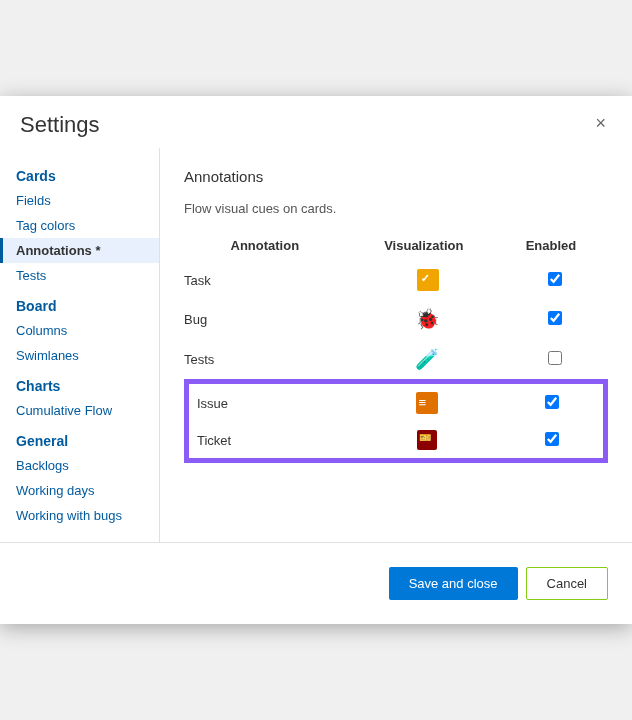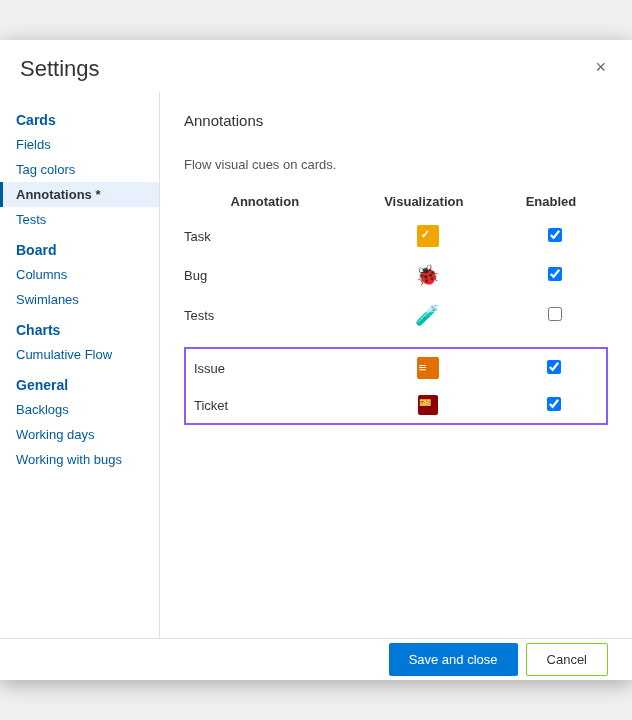--- a/index.html
+++ b/index.html
@@ -7,21 +7,21 @@
       font-family: 'Segoe UI', Arial, sans-serif;
       font-size: 13px;
       background: #f0f0f0;
       display: flex;
       justify-content: center;
       align-items: center;
       min-height: 100vh;
     }
     .dialog {
       width: 632px;
-      height: 640px;
+      height: 528px;
       background: #fff;
       box-shadow: 0 4px 20px rgba(0,0,0,0.3);
       display: flex;
       flex-direction: column;
       position: relative;
     }
     .dialog-header {
       padding: 16px 20px 10px 20px;
       border-bottom: none;
       display: flex;
@@ -76,21 +76,21 @@
     }
     .main-content {
       flex: 1;
       padding: 20px 24px;
       overflow-y: auto;
     }
     .section-title {
       font-size: 15px;
       font-weight: 400;
       color: #333;
-      margin-bottom: 28px;
+      margin-bottom: 16px;
     }
     .section-subtitle {
       font-size: 13px;
       color: #555;
       margin-bottom: 16px;
     }
     .annotations-table {
       width: 100%;
       border-collapse: collapse;
     }
@@ -119,21 +119,21 @@
     }
     .annotations-table td.col-enabled {
       text-align: center;
     }
     input[type="checkbox"] {
       width: 14px;
       height: 14px;
       cursor: pointer;
     }
     .dialog-footer {
-      padding: 4px 24px;
+      padding: 24px 24px;
       border-top: 1px solid #e0e0e0;
       display: flex;
       justify-content: flex-end;
       gap: 8px;
       background: #fff;
     }
     .btn-primary {
       background: #0078d7;
       color: #fff;
       border: none;
@@ -224,21 +224,21 @@
             <td class="col-vis">
               <span style="font-size:20px;">🧪</span>
             </td>
             <td class="col-enabled">
               <input type="checkbox" style="">
             </td>
           </tr>
         </tbody>
       </table>
 
-      <table class="annotations-table" style="border: 2px solid #8b5cf6; margin-top: 12px;">
+      <table class="annotations-table" style="border: 5px solid #8b5cf6; margin-top: 0;">
         <tbody>
 
           <tr>
             <td style="width:40%; padding: 8px 0 8px 8px;">Issue</td>
             <td class="col-vis" style="width:35%; text-align:center;">
               <span style="display:inline-block;width:22px;height:22px;background:#e07000;border-radius:2px;position:relative;vertical-align:middle;">
                 <span style="color:#fff;font-size:13px;position:absolute;top:1px;left:2px;line-height:20px;">≡</span>
               </span>
             </td>
             <td class="col-enabled" style="width:25%; text-align:center;">

